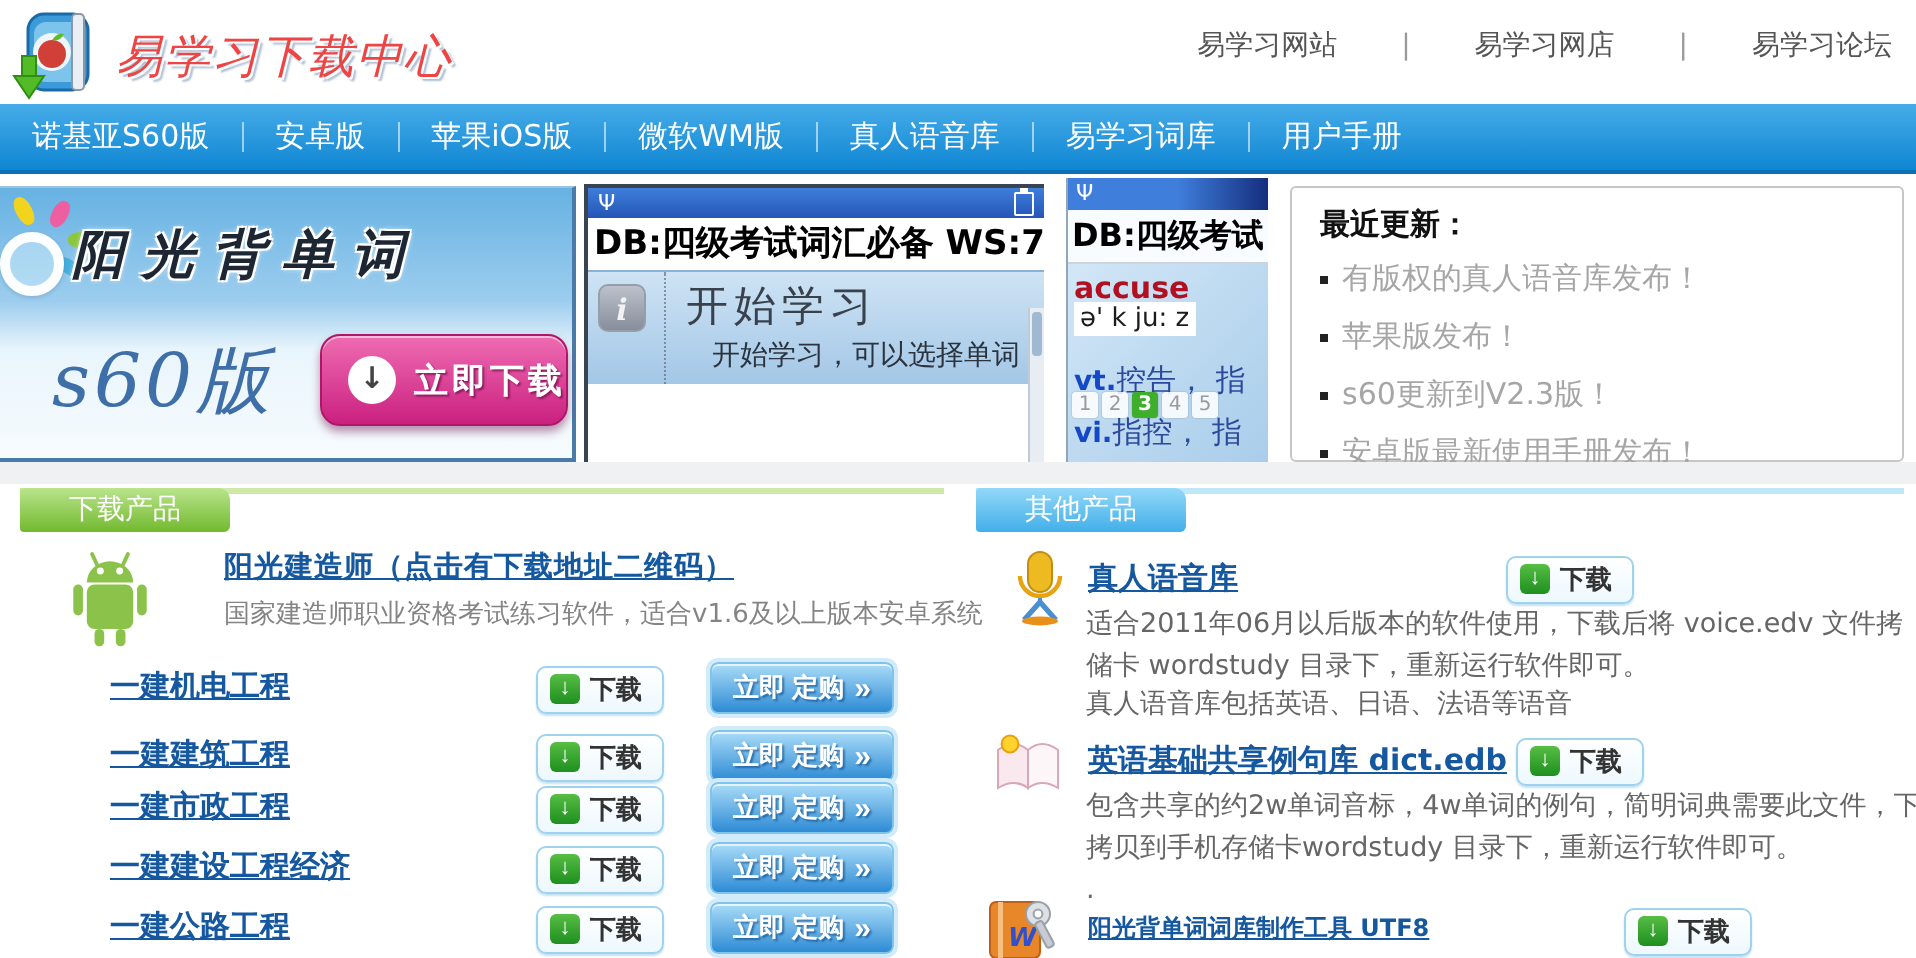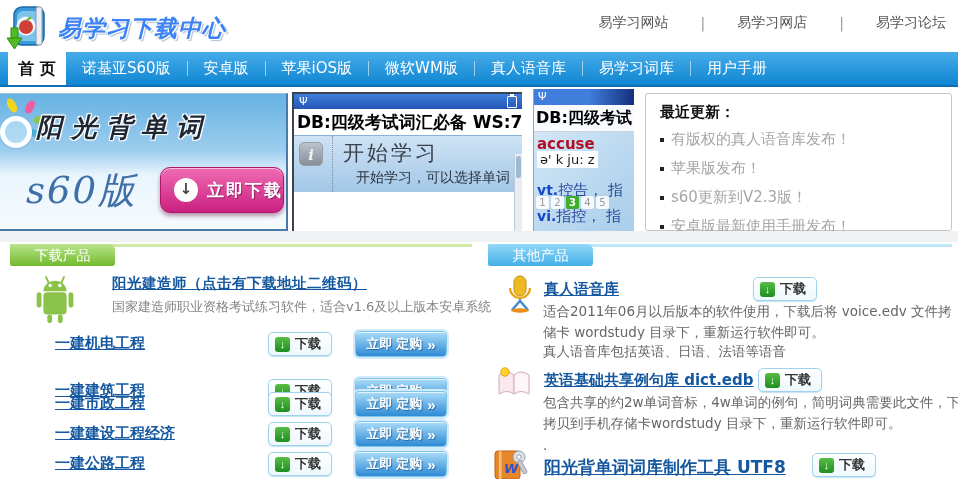--- a/index.html
+++ b/index.html
@@ -3,21 +3,21 @@
 <meta charset="utf-8">
 <style>
   html,body { margin:0; padding:0; background:#fff; }
   .page { position:relative; width:958px; height:479px; background:#fff; overflow:hidden;
           font-family:"DejaVu Sans","Liberation Sans",sans-serif; }
   a { cursor:pointer; }
 
   
   .header { position:absolute; left:0; top:0; width:958px; height:52px; background:#fff; }
   .logo { position:absolute; left:6px; top:2px; display:flex; align-items:center; gap:6px; }
-  .logo-text { font-size:23px; font-weight:bold; font-style:italic; color:#3b82f6;
+  .logo-text { font-size:23px; font-weight:normal; font-style:italic; color:#ef4444;
                text-shadow:1px 1px 0 #fff, 2px 2px 1px #aebfd2; letter-spacing:1px; }
   .top-links { position:absolute; right:12px; top:14px; display:flex; align-items:center; gap:32px;
                font-size:14px; color:#555; }
   .top-links .sep { color:#999; }
   .top-links a { color:#555; text-decoration:none; }
 
   
   .nav { position:absolute; left:0; top:52px; width:958px; height:33px;
          background:linear-gradient(#46ace9,#0f86d2); border-bottom:2px solid #0d6fb6;
          display:flex; align-items:stretch; }
@@ -122,21 +122,21 @@
                  color:#fff; font-size:14px; font-weight:normal; text-align:center; line-height:22px; }
   .tab-green { background:linear-gradient(#b9e48c,#72b92e); }
   .tab-blue  { background:linear-gradient(#93d8f8,#42afe9); }
 
   
   .android-icon { position:absolute; left:26px; top:270px; }
   .product-title { position:absolute; left:112px; top:274px; font-size:14.5px; font-weight:bold;
                    color:#1558a0; text-decoration:underline; letter-spacing:.5px; }
   .product-desc { position:absolute; left:112px; top:298px; font-size:13px; color:#848484; }
   .p-row { position:absolute; left:10px; width:460px; height:27px; }
-  .p-row.r0 { top:331px; } .p-row.r1 { top:378px; } .p-row.r2 { top:391px; }
+  .p-row.r0 { top:331px; } .p-row.r1 { top:365px; } .p-row.r2 { top:391px; }
   .p-row.r3 { top:421px; } .p-row.r4 { top:451px; }
   .row-link { position:absolute; left:45px; top:3px; font-size:15px; font-weight:bold;
               color:#1558a0; text-decoration:underline; }
   .row-dl { position:absolute; left:258px; top:1px; }
   .row-order { position:absolute; left:345px; top:0; }
 
   .dl-btn { display:inline-flex; align-items:center; gap:5px; height:24px; padding:0 10px 0 6px;
             background:linear-gradient(#ffffff,#edf8fe); border:1px solid #9fd2ec; border-radius:5px;
             font-size:13px; font-weight:bold; color:#333; box-shadow:0 1px 1px rgba(150,200,230,.55); }
   .dl-ico { width:15px; height:15px; background:linear-gradient(#57bd45,#1e8f1e); border-radius:3px;
@@ -144,21 +144,21 @@
   .order-btn { display:inline-flex; align-items:center; justify-content:center; gap:5px; width:92px; height:26px;
                background:linear-gradient(#a9dcf8,#2e8bd5); border:1px solid #7fc4ea; outline:2px solid #d2ebfa;
                border-radius:4px; color:#fff; font-weight:bold; font-size:13px;
                text-shadow:1px 1px 1px rgba(0,60,120,.55); box-shadow:inset 0 1px 0 rgba(255,255,255,.7); }
   .order-arrow { font-size:15px; line-height:1; }
 
   
   .o-icon { position:absolute; }
   .oi1 { left:505px; top:275px; } .oi2 { left:496px; top:366px; } .oi3 { left:492px; top:449px; }
   .o-title { position:absolute; font-size:15px; font-weight:bold; color:#1558a0; text-decoration:underline; }
-  .ot1 { left:544px; top:280px; } .ot2 { left:544px; top:371px; } .ot3 { left:544px; top:456px; font-size:17px; }
+  .ot1 { left:544px; top:280px; } .ot2 { left:544px; top:371px; } .ot3 { left:544px; top:456px; font-size:12px; }
   .o-dl { position:absolute; }
   .od1 { left:753px; top:277px; } .od2 { left:758px; top:368px; } .od3 { left:812px; top:453px; }
   .o-desc { position:absolute; font-size:13.5px; color:#666; white-space:nowrap; }
   .d1a { left:543px; top:303px; } .d1b { left:543px; top:324px; } .d1c { left:543px; top:343px; }
   .d2a { left:543px; top:394px; } .d2b { left:543px; top:415px; } .d2c { left:543px; top:437px; }
 </style>
 </head>
 <body>
 
 <div class="page">
@@ -182,21 +182,20 @@
     <div class="top-links">
       <a>易学习网站</a>
       <span class="sep">|</span>
       <a>易学习网店</a>
       <span class="sep">|</span>
       <a>易学习论坛</a>
     </div>
   </div>
 
   <div class="nav">
-    <div class="nav-home">首 页</div>
     <div class="nav-item">诺基亚S60版</div>
     <div class="nav-sep"></div>
     <div class="nav-item">安卓版</div>
     <div class="nav-sep"></div>
     <div class="nav-item">苹果iOS版</div>
     <div class="nav-sep"></div>
     <div class="nav-item">微软WM版</div>
     <div class="nav-sep"></div>
     <div class="nav-item">真人语音库</div>
     <div class="nav-sep"></div>

